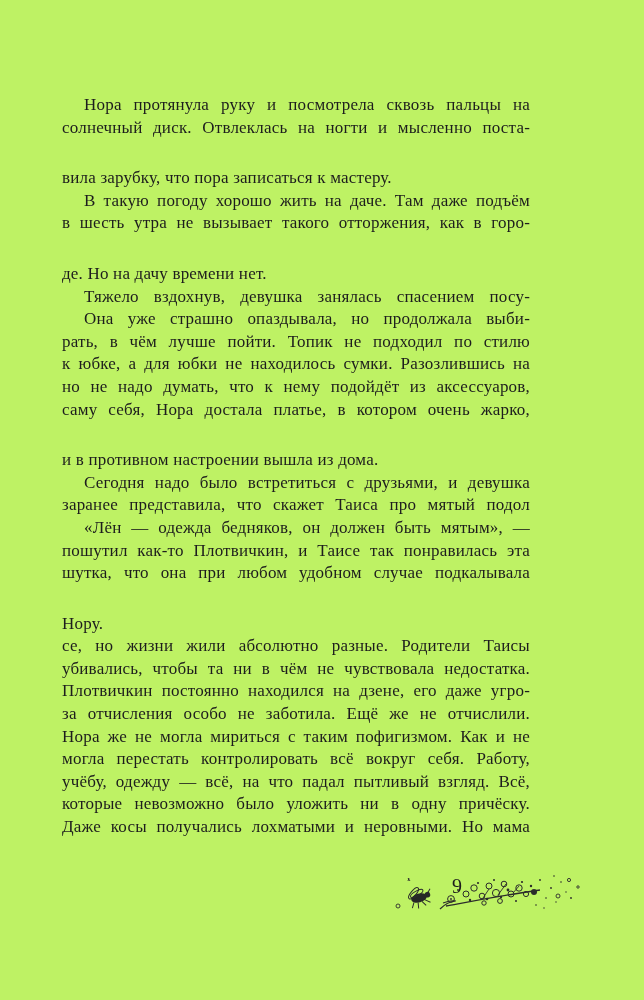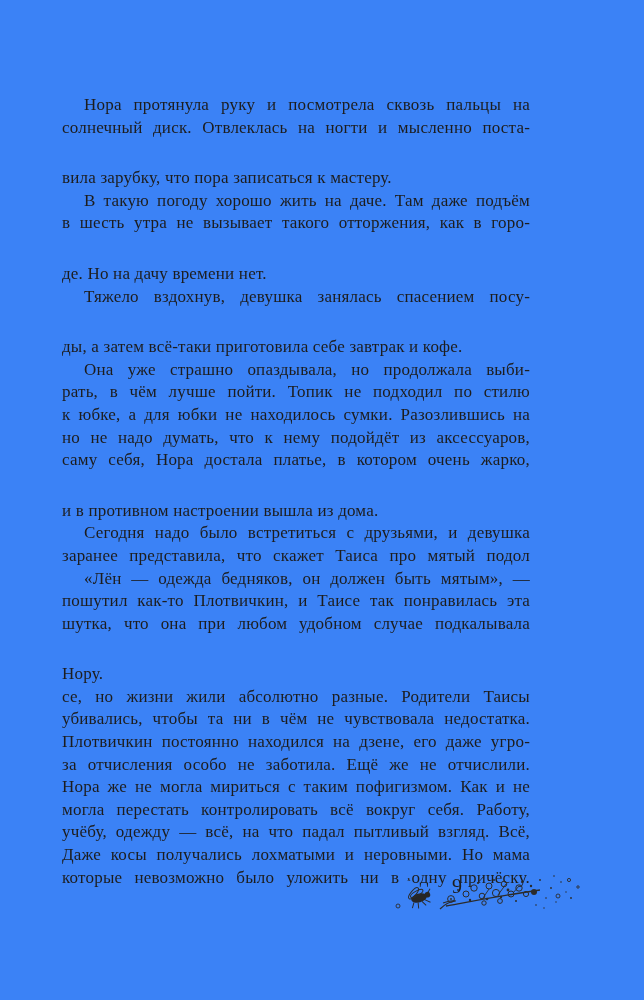--- a/index.html
+++ b/index.html
@@ -4,21 +4,21 @@
 <style>
   html, body {
     margin: 0;
     padding: 0;
     background: #ffffff;
   }
   .page {
     position: relative;
     width: 644px;
     height: 1000px;
-    background: #3b82f6;
+    background: #bef264;
     overflow: hidden;
     font-family: "Liberation Serif", "DejaVu Serif", serif;
     color: #1d1d1d;
   }
   .text-block {
     position: absolute;
     left: 62px;
     top: 94px;
     width: 468px;
     font-size: 17px;
@@ -78,21 +78,20 @@
         <div class="line">солнечный диск. Отвлеклась на ногти и мысленно поста-</div>
         <div class="line last">вила зарубку, что пора записаться к мастеру.</div>
       </div>
       <div class="paragraph">
         <div class="line first">В такую погоду хорошо жить на даче. Там даже подъём</div>
         <div class="line">в шесть утра не вызывает такого отторжения, как в горо-</div>
         <div class="line last">де. Но на дачу времени нет.</div>
       </div>
       <div class="paragraph">
         <div class="line first">Тяжело вздохнув, девушка занялась спасением посу-</div>
-        <div class="line last">ды, а затем всё-таки приготовила себе завтрак и кофе.</div>
       </div>
       <div class="paragraph">
         <div class="line first">Она уже страшно опаздывала, но продолжала выби-</div>
         <div class="line">рать, в чём лучше пойти. Топик не подходил по стилю</div>
         <div class="line">к юбке, а для юбки не находилось сумки. Разозлившись на</div>
         <div class="line">но не надо думать, что к нему подойдёт из аксессуаров,</div>
         <div class="line">саму себя, Нора достала платье, в котором очень жарко,</div>
         <div class="line last">и в противном настроении вышла из дома.</div>
       </div>
       <div class="paragraph">
@@ -106,22 +105,22 @@
         <div class="line last">Нору.</div>
       </div>
       <div class="paragraph">
         <div class="line">се, но жизни жили абсолютно разные. Родители Таисы</div>
         <div class="line">убивались, чтобы та ни в чём не чувствовала недостатка.</div>
         <div class="line">Плотвичкин постоянно находился на дзене, его даже угро-</div>
         <div class="line">за отчисления особо не заботила. Ещё же не отчислили.</div>
         <div class="line">Нора же не могла мириться с таким пофигизмом. Как и не</div>
         <div class="line">могла перестать контролировать всё вокруг себя. Работу,</div>
         <div class="line">учёбу, одежду — всё, на что падал пытливый взгляд. Всё,</div>
+        <div class="line">которые невозможно было уложить ни в одну причёску.</div>
         <div class="line">Даже косы получались лохматыми и неровными. Но мама</div>
-        <div class="line">которые невозможно было уложить ни в одну причёску.</div>
       </div>
     </div>
 
   <div class="footer">
     <svg width="206" height="56" viewBox="0 0 206 56">
 
       <g stroke="#2b2b2b" fill="none" stroke-width="1">
         <g transform="translate(31,30) rotate(-15)">
           <ellipse cx="0" cy="0" rx="8" ry="4.5" fill="#262626" stroke="none"></ellipse>
           <circle cx="9" cy="-1" r="2.8" fill="#262626" stroke="none"></circle>

